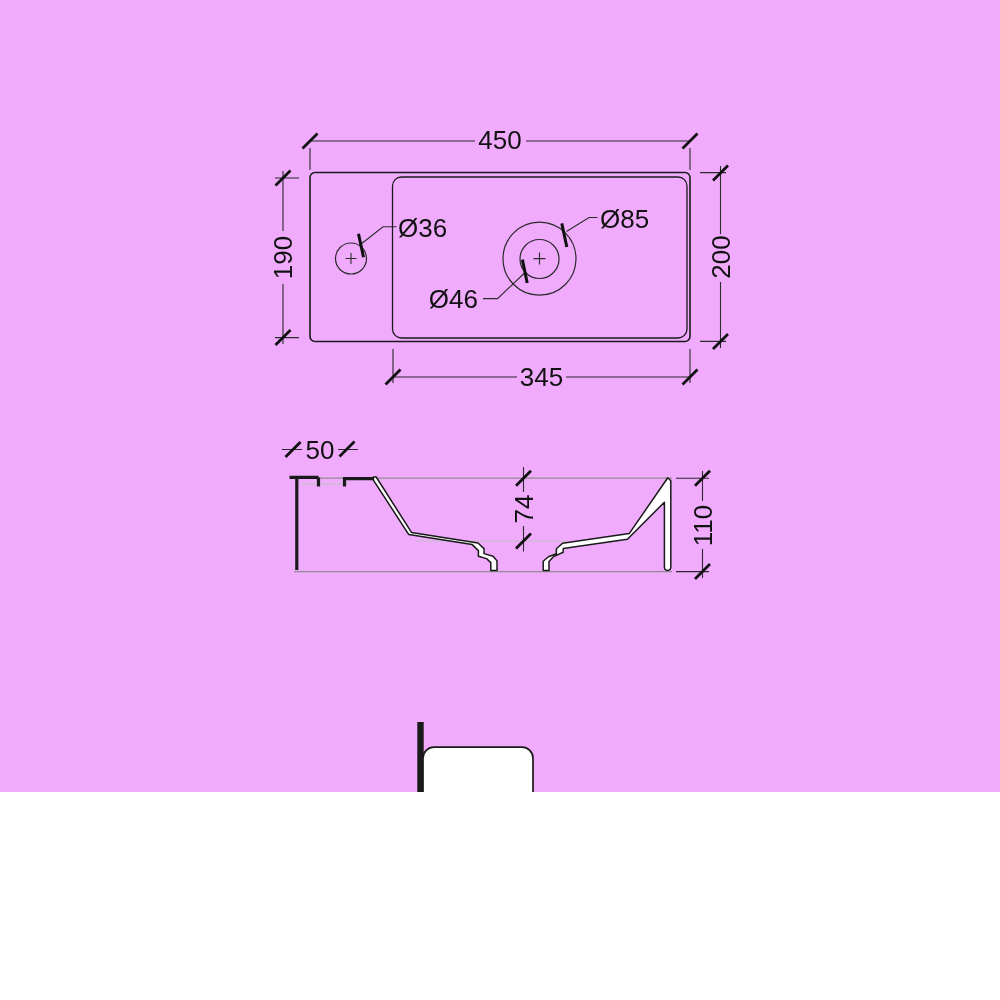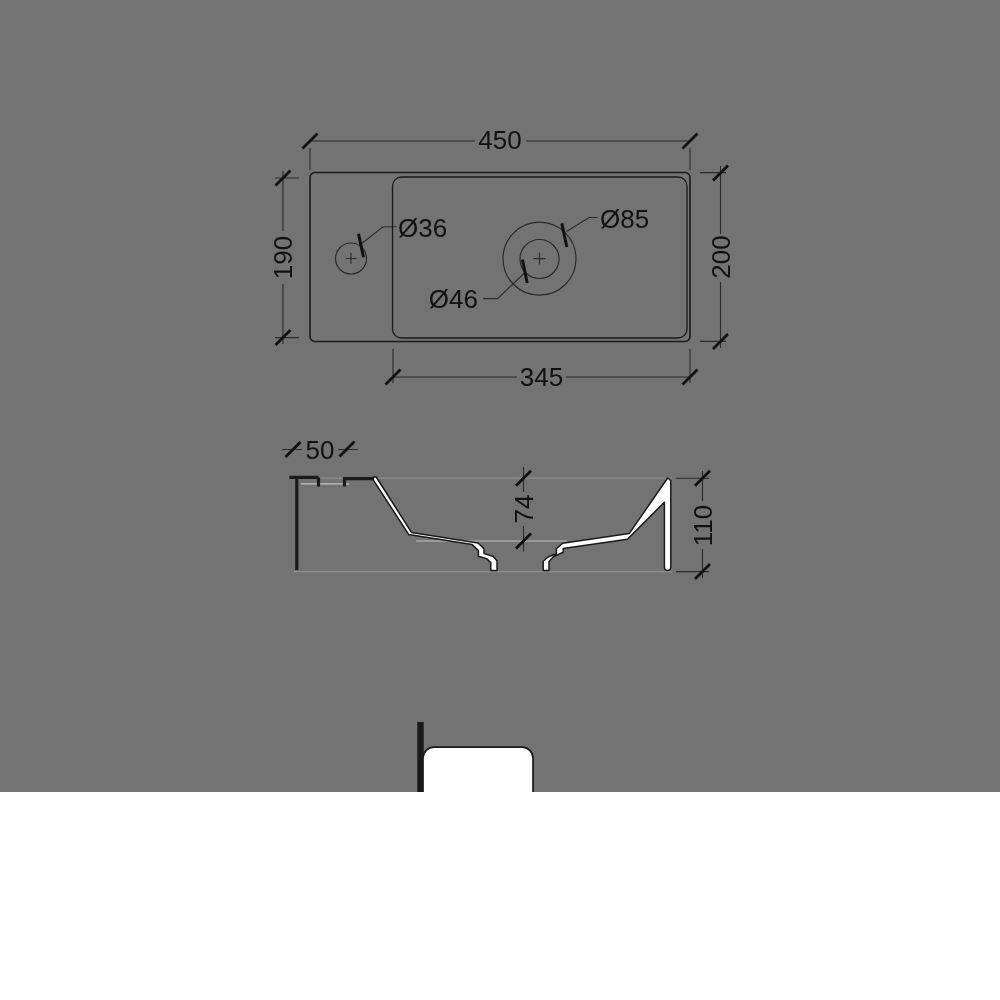--- a/index.html
+++ b/index.html
@@ -1,16 +1,16 @@
 <!DOCTYPE html>
 <html><head>
 <meta charset="utf-8">
 <style>
   html,body{margin:0;padding:0;background:#ffffff;}
-  .page{width:1000px;height:792px;position:relative;background:#737373;overflow:hidden;}
+  .page{width:1000px;height:792px;position:relative;background:#f0abfc;overflow:hidden;}
   svg{display:block;}
   .thin{stroke:#2b2b2b;stroke-width:1.1;fill:none;}
   .outline{stroke:#1a1a1a;stroke-width:1.6;fill:none;}
   .outline2{stroke:#1a1a1a;stroke-width:1.3;fill:none;}
   .circle{stroke:#2a2a2a;stroke-width:1.2;fill:none;}
   .tick{stroke:#111111;stroke-width:2.8;fill:none;}
   .lead-tick{stroke:#111111;stroke-width:3;fill:none;}
   .gray{stroke:#8f8f8f;stroke-width:1.2;fill:none;}
   .hidden-line{stroke:#c2c2c2;stroke-width:1.2;fill:none;}
   .shell{fill:#ffffff;stroke:#1a1a1a;stroke-width:1.5;stroke-linejoin:round;}

